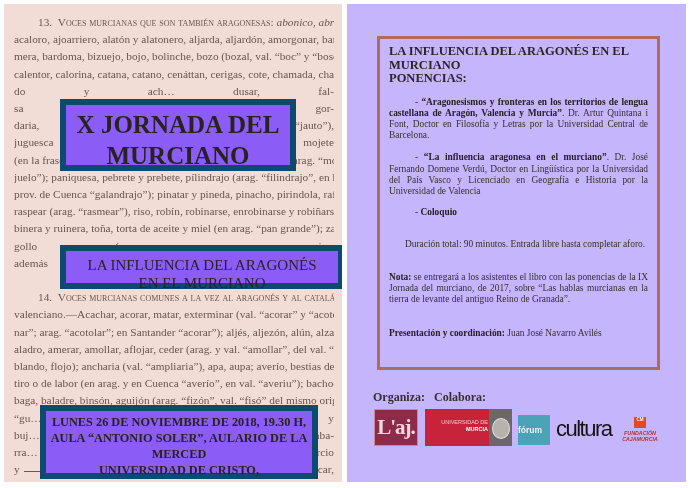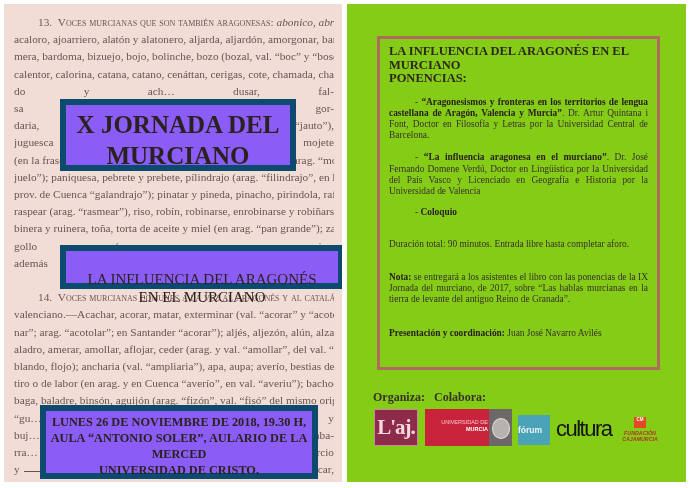--- a/index.html
+++ b/index.html
@@ -1,43 +1,43 @@
 <!DOCTYPE html>
 <html><head>
 <meta charset="utf-8">
 <style>
   * { box-sizing: border-box; margin: 0; padding: 0; }
   html, body { width: 690px; height: 488px; background: #ffffff; overflow: hidden; }
   body { position: relative; font-family: "Liberation Serif", "DejaVu Serif", serif; color: #3a2f2c; }
 
   .panel { position: absolute; top: 4px; height: 478px; }
   .panel-left { left: 4px; width: 338px; background: #f2ddd6; overflow: hidden; }
-  .panel-right { left: 347px; width: 339px; background: #84cc16; }
+  .panel-right { left: 347px; width: 339px; background: #c4b5fd; }
 
   
   .bg-text { position: absolute; left: 10px; top: 10px; width: 320px; font-size: 11.3px; line-height: 17.2px; color: #6b5450; text-align: justify; }
   .bg-line { display: block; white-space: nowrap; overflow: hidden; text-align-last: justify; }
   .bg-line.indent { padding-left: 24px; }
   .bg-text i { font-style: italic; }
   .smallcaps { font-variant: small-caps; }
   .bg-rule { position: absolute; left: 20px; top: 467px; width: 44px; height: 1px; background: #6b5450; }
 
   .box { position: absolute; background: #8b5cf6; border: 6px solid #0c4a6e; text-align: center; color: #2a2220; margin-top: 25px; }
   .box-title { left: 56px; top: 70px; width: 236px; height: 72px; font-weight: bold; font-size: 25px; line-height: 31px; padding-top: 4px; }
-  .box-subtitle { left: 56px; top: 216px; width: 284px; height: 44px; font-size: 15px; line-height: 18px; padding-top: 19px; }
+  .box-subtitle { left: 56px; top: 216px; width: 284px; height: 44px; font-size: 15px; line-height: 18px; padding-top: 5px; }
   .box-event { left: 36px; top: 376px; width: 278px; height: 74px; font-weight: bold; font-size: 12.3px; line-height: 16px; padding-top: 3px; }
   .box-source { left: 36px; top: 454px; width: 278px; height: 22px; border-width: 2px; font-size: 8.6px; line-height: 9.5px; text-align: left; padding: 1px 12px; }
 
   .program-box { position: absolute; left: 30px; top: 32px; width: 283px; height: 334px; border: 3px solid #b06b5f; padding: 6px 9px; }
   .prog-head { font-weight: bold; font-size: 12.5px; line-height: 13.5px; color: #2f2522; }
   .prog-par { font-size: 9.4px; line-height: 11.2px; text-align: justify; color: #3a2f2c; margin-top: 11px; }
   .prog-par .lead { display: inline-block; width: 26px; }
   .prog-par b { color: #2a2020; }
   .prog-par.coloquio { margin-top: 10px; }
-  .prog-par.duracion { margin-top: 21px; }
+  .prog-par.duracion { margin-top: 21px; margin-left: 16px; }
   .prog-par.nota { margin-top: 21px; }
   .prog-par.presenta { margin-top: 23px; }
 
   .sponsor-labels { position: absolute; left: 26px; top: 386px; font-weight: bold; font-size: 12px; color: #3a2f2c; }
   .sponsor-labels span { margin-right: 6px; }
 
   .logo { position: absolute; top: 405px; height: 37px; }
   .logo-laj { left: 27px; width: 44px; background: #8f2b4a; border: 1px solid #c98a98; color: #f2d8df; font-size: 21px; font-weight: bold; text-align: center; line-height: 35px; letter-spacing: -1px; }
   .logo-um { left: 78px; width: 87px; background: #c8233a; }
   .logo-um .um-text { position: absolute; right: 24px; top: 10px; font-family: "Liberation Sans", sans-serif; font-size: 5.5px; line-height: 6.5px; color: #f6c6cc; text-align: right; }

